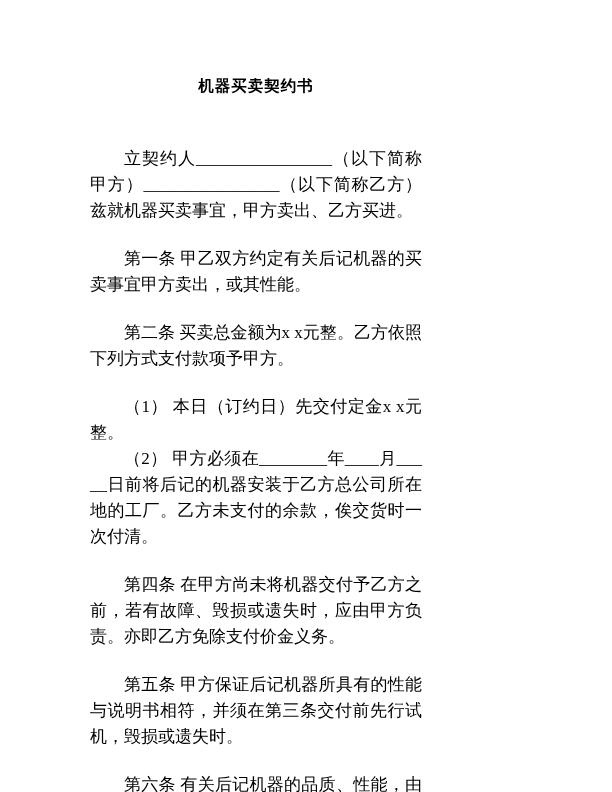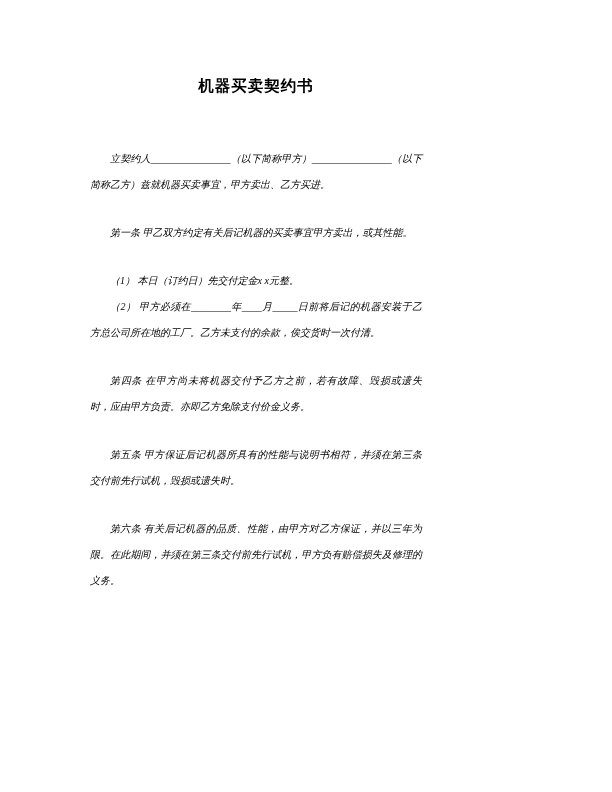--- a/index.html
+++ b/index.html
@@ -24,44 +24,44 @@
   .doc-title {
     margin: 0 0 52px 0;
     font-size: 15.5px;
     line-height: 16px;
     font-weight: bold;
     text-align: center;
     letter-spacing: 1px;
   }
   .para {
     margin: 0 0 22px 0;
-    font-size: 10px;
+    font-size: 17px;
     line-height: 26px;
     text-align: justify;
     text-indent: 2em;
     word-break: break-all;
-    font-style: italic;
   }
   .para.tight {
     margin-bottom: 0;
   }
   .para.last {
     margin-bottom: 0;
   }
 </style>
 </head>
 <body>
 
 <div class="page">
   <h1 class="doc-title">机器买卖契约书</h1>
 
   <p class="para">立契约人________________（以下简称甲方）________________（以下简称乙方）兹就机器买卖事宜，甲方卖出、乙方买进。</p>
 
   <p class="para">第一条 甲乙双方约定有关后记机器的买卖事宜甲方卖出，或其性能。</p>
 
+  <p class="para">第二条 买卖总金额为x x元整。乙方依照下列方式支付款项予甲方。</p>
 
   <p class="para tight">（1） 本日（订约日）先交付定金x x元整。</p>
   <p class="para">（2） 甲方必须在________年____月_____日前将后记的机器安装于乙方总公司所在地的工厂。乙方未支付的余款，俟交货时一次付清。</p>
 
 
   <p class="para">第四条 在甲方尚未将机器交付予乙方之前，若有故障、毁损或遗失时，应由甲方负责。亦即乙方免除支付价金义务。</p>
 
   <p class="para">第五条 甲方保证后记机器所具有的性能与说明书相符，并须在第三条交付前先行试机，毁损或遗失时。</p>
 
   <p class="para">第六条 有关后记机器的品质、性能，由甲方对乙方保证，并以三年为限。在此期间，并须在第三条交付前先行试机，甲方负有赔偿损失及修理的义务。</p>

